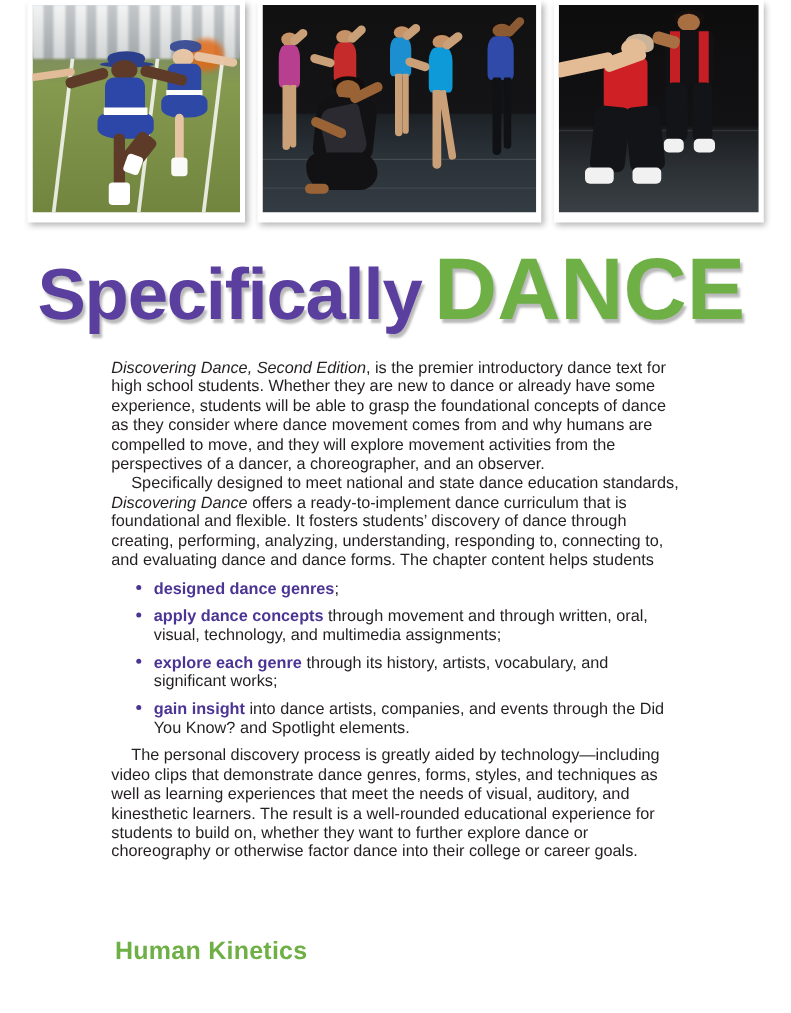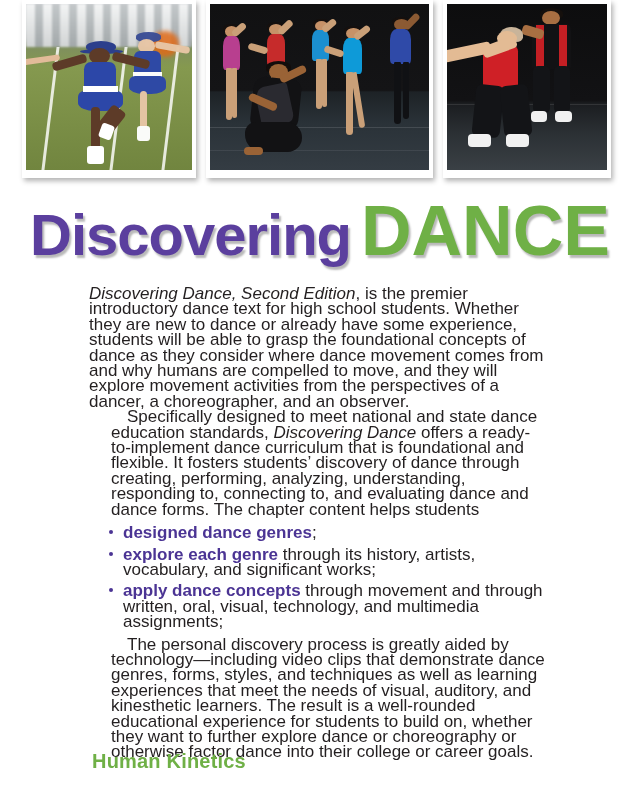--- a/index.html
+++ b/index.html
@@ -238,28 +238,28 @@
     margin-left: 10px;
   }
 
   
   .copy {
     position: absolute;
     left: 89px;
     top: 286px;
     width: 458px;
     color: #231f20;
-    font-size: 17px;
+    font-size: 13px;
     line-height: 15.4px;
     text-align: left;
   }
   .copy p {
     margin: 0;
   }
-  .copy p.indent { text-indent: 16px; margin-left: 22px; }
+  .copy p.indent { text-indent: 16px; }
   .copy .it { font-style: italic; }
 
   .bullets {
     list-style: none;
     margin: 8px 0 7px 0;
     padding: 0 0 0 20px;
   }
   .bullets li {
     position: relative;
     padding-left: 14px;
@@ -433,38 +433,41 @@
             <div class="pant b"></div>
             <div class="shoe"></div>
             <div class="shoe b"></div>
           </div>
         </div>
       </div>
     </div>
   </div>
 
   <div class="title">
-    <span class="word-discovering">Discovering</span><span class="word-dance">DANCE</span>
+    <span class="word-discovering">Specifically</span><span class="word-dance">DANCE</span>
   </div>
 
   <div class="copy">
 
     <p><span class="it">Discovering Dance, Second Edition</span><span>, is the premier introductory dance text for high school students. Whether they are new to dance or already have some experience, students will be able to grasp the foundational concepts of dance as they consider where dance movement comes from and why humans are compelled to move, and they will explore movement activities from the perspectives of a dancer, a choreographer, and an observer.</span></p>
 
     <p class="indent"><span>Specifically designed to meet national and state dance education standards, </span><span class="it">Discovering Dance</span><span> offers a ready-to-implement dance curriculum that is foundational and flexible. It fosters students’ discovery of dance through creating, performing, analyzing, understanding, responding to, connecting to, and evaluating dance and dance forms. The chapter content helps students</span></p>
 
     <ul class="bullets">
       <li>
         <span class="dot"></span><span class="lead">designed dance genres</span><span>;</span>
       </li>
       <li>
+        <span class="dot"></span><span class="lead">apply dance concepts</span><span> through movement and through written, oral, visual, technology, and multimedia assignments;</span>
+      </li>
+      <li>
         <span class="dot"></span><span class="lead">explore each genre</span><span> through its history, artists, vocabulary, and significant works;</span>
       </li>
       <li>
-        <span class="dot"></span><span class="lead">apply dance concepts</span><span> through movement and through written, oral, visual, technology, and multimedia assignments;</span>
+        <span class="dot"></span><span class="lead">gain insight</span><span> into dance artists, companies, and events through the Did You Know? and Spotlight elements.</span>
       </li>
     </ul>
 
     <p class="indent">The personal discovery process is greatly aided by technology—including video clips that demonstrate dance genres, forms, styles, and techniques as well as learning experiences that meet the needs of visual, auditory, and kinesthetic learners. The result is a well-rounded educational experience for students to build on, whether they want to further explore dance or choreography or otherwise factor dance into their college or career goals.</p>
   </div>
 
   <div class="publisher">Human Kinetics</div>
 
 </div>
 

